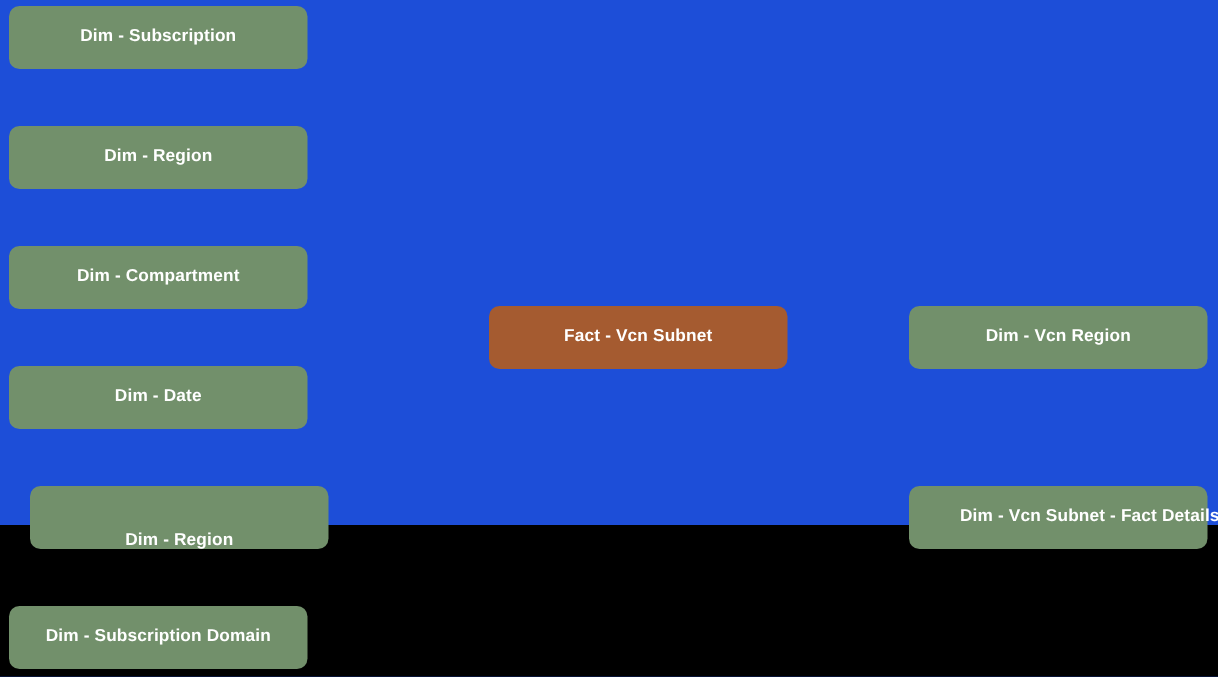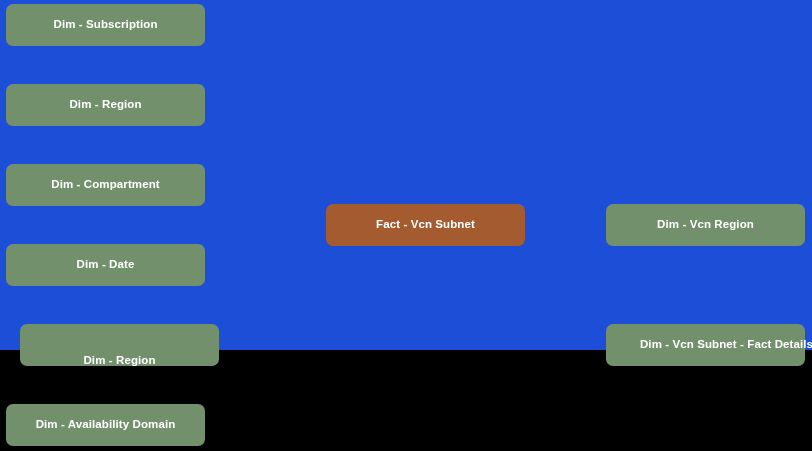--- a/index.html
+++ b/index.html
@@ -67,21 +67,21 @@
 
   <div class="node node-dim" style="left:6px; top:244px; width:199px; height:42px;">
     <span class="node-label">Dim - Date</span>
   </div>
 
   <div class="node node-dim" style="left:20px; top:324px; width:199px; height:42px;align-items:flex-end;">
     <span class="node-label">Dim - Region</span>
   </div>
 
   <div class="node node-dim" style="left:6px; top:404px; width:199px; height:42px;">
-    <span class="node-label">Dim - Availability Domain</span>
+    <span class="node-label">Dim - Subscription Domain</span>
   </div>
 
   <div class="node node-fact" style="left:326px; top:204px; width:199px; height:42px;text-align:center;">
     <span class="node-label">Fact - Vcn Subnet</span>
   </div>
 
 
   <div class="node node-dim" style="left:606px; top:204px; width:199px; height:42px;">
     <span class="node-label">Dim - Vcn Region</span>
   </div>

